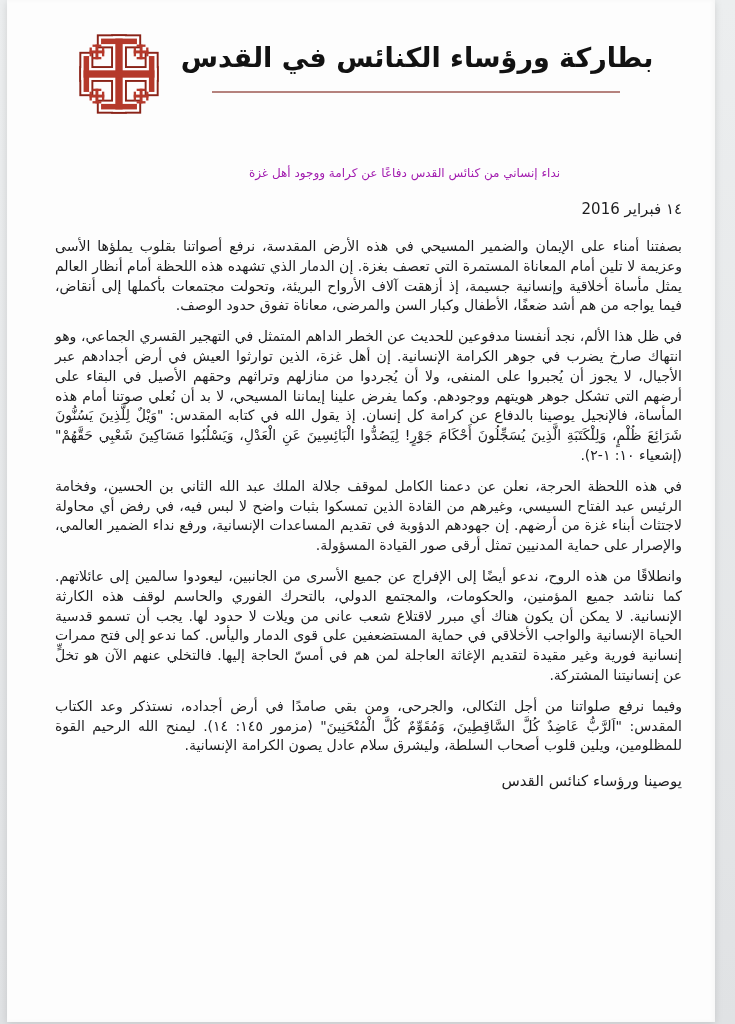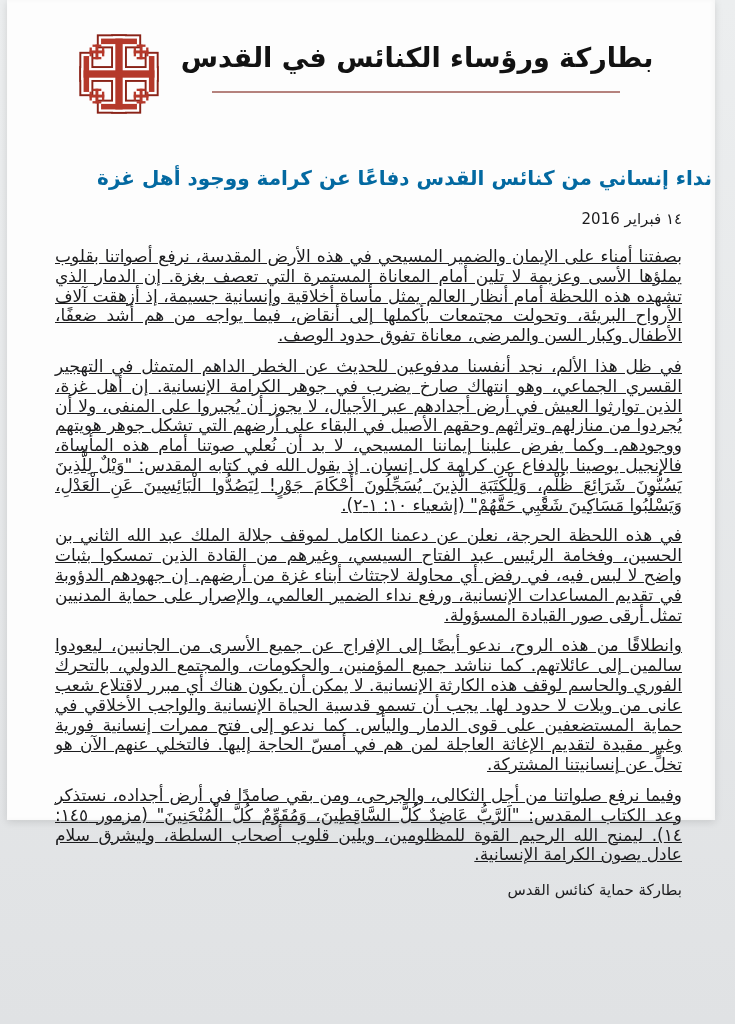--- a/index.html
+++ b/index.html
@@ -15,21 +15,21 @@
     position: relative;
     width: 735px;
     height: 1024px;
     background: linear-gradient(180deg, #eceeef 0%, #e0e2e4 100%);
   }
   .paper {
     position: absolute;
     left: 7px;
     top: 0;
     width: 708px;
-    height: 820px;
+    height: 1022px;
     background: #fdfdfd;
     box-shadow: 0 2px 8px rgba(0,0,0,0.12), inset -2px 0 4px rgba(0,0,0,0.03);
   }
   
   .logo {
     position: absolute;
     left: 66px;
     top: 24px;
     width: 92px;
     height: 100px;
@@ -62,37 +62,36 @@
     right: 33px;
     left: 48px;
     direction: rtl;
     color: #1c1c1e;
   }
   .subject {
     position: relative;
     left: 36px;               
     margin: 6px 0 0 0;
     text-align: center;
-    font-size: 20px;
-    font-weight: bold;
-    color: #0369a1;
+    font-size: 12px;
+    font-weight: normal;
+    color: #a21caf;
   }
   .dateline {
     margin-top: 17px;
     text-align: right;
     font-size: 15px;
     line-height: 24px;
   }
   .body-paragraphs p {
     margin: 0 0 11px 0;
-    font-size: 17px;
+    font-size: 14px;
     line-height: 19.8px;
     text-align: justify;
     text-justify: inter-word;
-    text-decoration: underline;
   }
   .body-paragraphs p:first-child {
     margin-top: 16px;
   }
   .signature {
     margin-top: 16px;
     text-align: right;
     font-size: 15px;
     color: #1c1c1e;
   }
@@ -160,17 +159,17 @@
       </div>
 
       <div class="body-paragraphs">
         <p>بصفتنا أمناء على الإيمان والضمير المسيحي في هذه الأرض المقدسة، نرفع أصواتنا بقلوب يملؤها الأسى وعزيمة لا تلين أمام المعاناة المستمرة التي تعصف بغزة. إن الدمار الذي تشهده هذه اللحظة أمام أنظار العالم يمثل مأساة أخلاقية وإنسانية جسيمة، إذ أزهقت آلاف الأرواح البريئة، وتحولت مجتمعات بأكملها إلى أنقاض، فيما يواجه من هم أشد ضعفًا، الأطفال وكبار السن والمرضى، معاناة تفوق حدود الوصف.</p>
         <p>في ظل هذا الألم، نجد أنفسنا مدفوعين للحديث عن الخطر الداهم المتمثل في التهجير القسري الجماعي، وهو انتهاك صارخ يضرب في جوهر الكرامة الإنسانية. إن أهل غزة، الذين توارثوا العيش في أرض أجدادهم عبر الأجيال، لا يجوز أن يُجبروا على المنفى، ولا أن يُجردوا من منازلهم وتراثهم وحقهم الأصيل في البقاء على أرضهم التي تشكل جوهر هويتهم ووجودهم. وكما يفرض علينا إيماننا المسيحي، لا بد أن نُعلي صوتنا أمام هذه المأساة، فالإنجيل يوصينا بالدفاع عن كرامة كل إنسان. إذ يقول الله في كتابه المقدس: "وَيْلٌ لِلَّذِينَ يَسُنُّونَ شَرَائِعَ ظُلْمٍ، وَلِلْكَتَبَةِ الَّذِينَ يُسَجِّلُونَ أَحْكَامَ جَوْرٍ! لِيَصُدُّوا الْبَائِسِينَ عَنِ الْعَدْلِ، وَيَسْلُبُوا مَسَاكِينَ شَعْبِي حَقَّهُمْ" (إشعياء ١٠: ١-٢).</p>
         <p>في هذه اللحظة الحرجة، نعلن عن دعمنا الكامل لموقف جلالة الملك عبد الله الثاني بن الحسين، وفخامة الرئيس عبد الفتاح السيسي، وغيرهم من القادة الذين تمسكوا بثبات واضح لا لبس فيه، في رفض أي محاولة لاجتثاث أبناء غزة من أرضهم. إن جهودهم الدؤوبة في تقديم المساعدات الإنسانية، ورفع نداء الضمير العالمي، والإصرار على حماية المدنيين تمثل أرقى صور القيادة المسؤولة.</p>
         <p>وانطلاقًا من هذه الروح، ندعو أيضًا إلى الإفراج عن جميع الأسرى من الجانبين، ليعودوا سالمين إلى عائلاتهم. كما نناشد جميع المؤمنين، والحكومات، والمجتمع الدولي، بالتحرك الفوري والحاسم لوقف هذه الكارثة الإنسانية. لا يمكن أن يكون هناك أي مبرر لاقتلاع شعب عانى من ويلات لا حدود لها. يجب أن تسمو قدسية الحياة الإنسانية والواجب الأخلاقي في حماية المستضعفين على قوى الدمار واليأس. كما ندعو إلى فتح ممرات إنسانية فورية وغير مقيدة لتقديم الإغاثة العاجلة لمن هم في أمسّ الحاجة إليها. فالتخلي عنهم الآن هو تخلٍّ عن إنسانيتنا المشتركة.</p>
         <p>وفيما نرفع صلواتنا من أجل الثكالى، والجرحى، ومن بقي صامدًا في أرض أجداده، نستذكر وعد الكتاب المقدس: "اَلرَّبُّ عَاضِدٌ كُلَّ السَّاقِطِينَ، وَمُقَوِّمٌ كُلَّ الْمُنْحَنِينَ" (مزمور ١٤٥: ١٤). ليمنح الله الرحيم القوة للمظلومين، ويلين قلوب أصحاب السلطة، وليشرق سلام عادل يصون الكرامة الإنسانية.</p>
       </div>
 
-      <div class="signature">بطاركة حماية كنائس القدس</div>
+      <div class="signature">يوصينا ورؤساء كنائس القدس</div>
     </div>
 
   </div>
 </div>
 
 </body></html>

